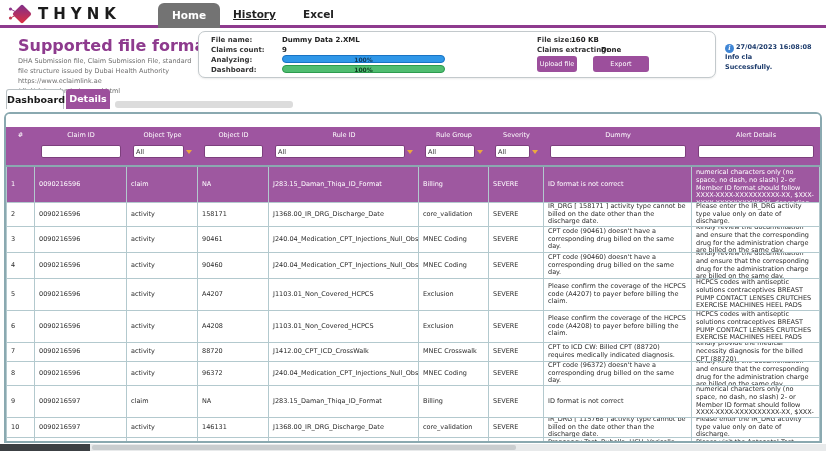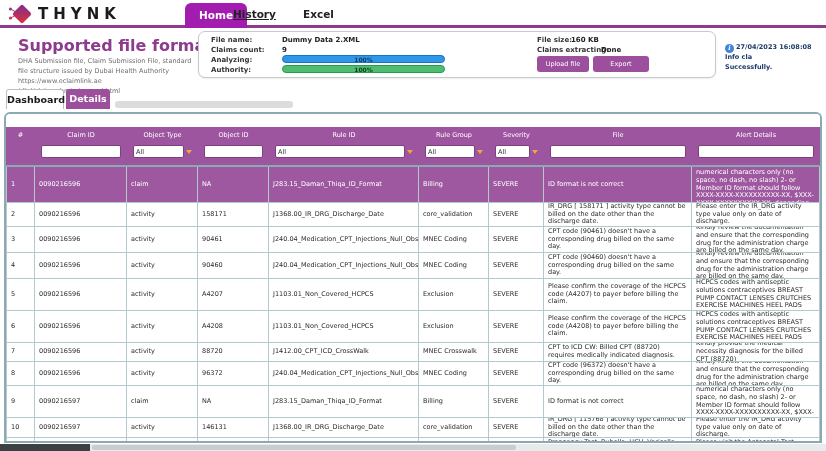--- a/index.html
+++ b/index.html
@@ -6,22 +6,22 @@
   html,body { width:826px; height:451px; overflow:hidden; background:#fff;
     font-family:"DejaVu Sans","Liberation Sans",sans-serif; }
   .stage { position:relative; width:826px; height:451px; background:#fff; overflow:hidden; }
 
   
   .topbar { position:absolute; left:0; top:0; width:826px; height:28px; background:#fff;
     border-bottom:3px solid #8e3b8e;padding-left:25px; }
   .logo { position:absolute; left:8px; top:3px; display:flex; align-items:center; gap:6px; }
   .logo-text { font-size:15px; font-weight:bold; letter-spacing:5px; color:#1b1b1b; }
   .nav-tab { position:absolute; top:8px; font-size:10.5px; font-weight:600; color:#222; cursor:pointer; }
-  .nav-tab.active { top:3px; height:25px; line-height:25px; padding:0 14px; background:#a21caf;
-    color:#fff; border-radius:6px 6px 0 0; font-weight:bold;margin-left:27px; }
+  .nav-tab.active { top:3px; height:25px; line-height:25px; padding:0 14px; background:#737373;
+    color:#fff; border-radius:6px 6px 0 0; font-weight:bold; }
 
   
   .intro-heading { position:absolute; left:18px; top:36px; font-size:16px; font-weight:bold; color:#8e3b8e; }
   .intro-desc { position:absolute; left:18px; top:56px; width:176px; font-size:6.5px;
     line-height:1.55; color:#6e6e6e; }
 
   
   .file-panel { position:absolute; left:198px; top:31px; width:518px; height:47px;
     border:1px solid #c3c9cc; border-radius:7px; background:#fff; box-shadow:0 1px 2px rgba(0,0,0,.08); }
   .fp-label { position:absolute; font-size:7px; font-weight:bold; color:#333; }
@@ -113,28 +113,28 @@
   <div class="intro-heading">Supported file formats</div>
   <div class="intro-desc">DHA Submission file, Claim Submission File, standard file structure issued by Dubai Health Authority https://www.eclaimlink.ae /dhd/claimsubmission_xsd.html</div>
 
   <div class="file-panel">
     <span class="fp-label" style="left:12px;top:4px;">File name:</span>
     <span class="fp-value" style="left:83px;top:4px;">Dummy Data 2.XML</span>
     <span class="fp-label" style="left:12px;top:14px;">Claims count:</span>
     <span class="fp-value" style="left:83px;top:14px;">9</span>
     <span class="fp-label" style="left:12px;top:24px;">Analyzing:</span>
     <div class="bar analyzing">100%</div>
-    <span class="fp-label" style="left:12px;top:34px;">Authority:</span>
+    <span class="fp-label" style="left:12px;top:34px;">Dashboard:</span>
     <div class="bar validating">100%</div>
 
     <span class="fp-label" style="left:338px;top:4px;">File size:</span>
     <span class="fp-value" style="left:372px;top:4px;">160 KB</span>
     <span class="fp-label" style="left:338px;top:14px;text-align:right;">Claims extracting:</span>
     <span class="fp-value" style="left:402px;top:14px;">Done</span>
-    <button class="fp-btn" style="left:338px;width:52px;">Upload file</button>
+    <button class="fp-btn" style="left:338px;width:40px;">Upload file</button>
     <button class="fp-btn" style="left:394px;width:56px;">Export</button>
   </div>
 
   <div class="notif">
     <span class="info-ico">i</span><span>27/04/2023 16:08:08 Info cla</span><br>
     <span>Successfully.</span>
   </div>
 
   <div class="vtab dashboard">Dashboard</div>
   <div class="vtab details">Details</div>
@@ -180,21 +180,21 @@
         </div>
       </div>
       <div class="hcell">
         <div class="hlabel">Severity</div>
         <div class="hfilter">
           <div class="fselect">All</div>
           <span class="caret"></span>
         </div>
       </div>
       <div class="hcell">
-        <div class="hlabel">File</div>
+        <div class="hlabel">Dummy</div>
         <div class="hfilter">
             <input type="text" style="">
           </div>
       </div>
       <div class="hcell">
         <div class="hlabel">Alert Details</div>
         <div class="hfilter">
             <input type="text" style="">
           </div>
       </div>

